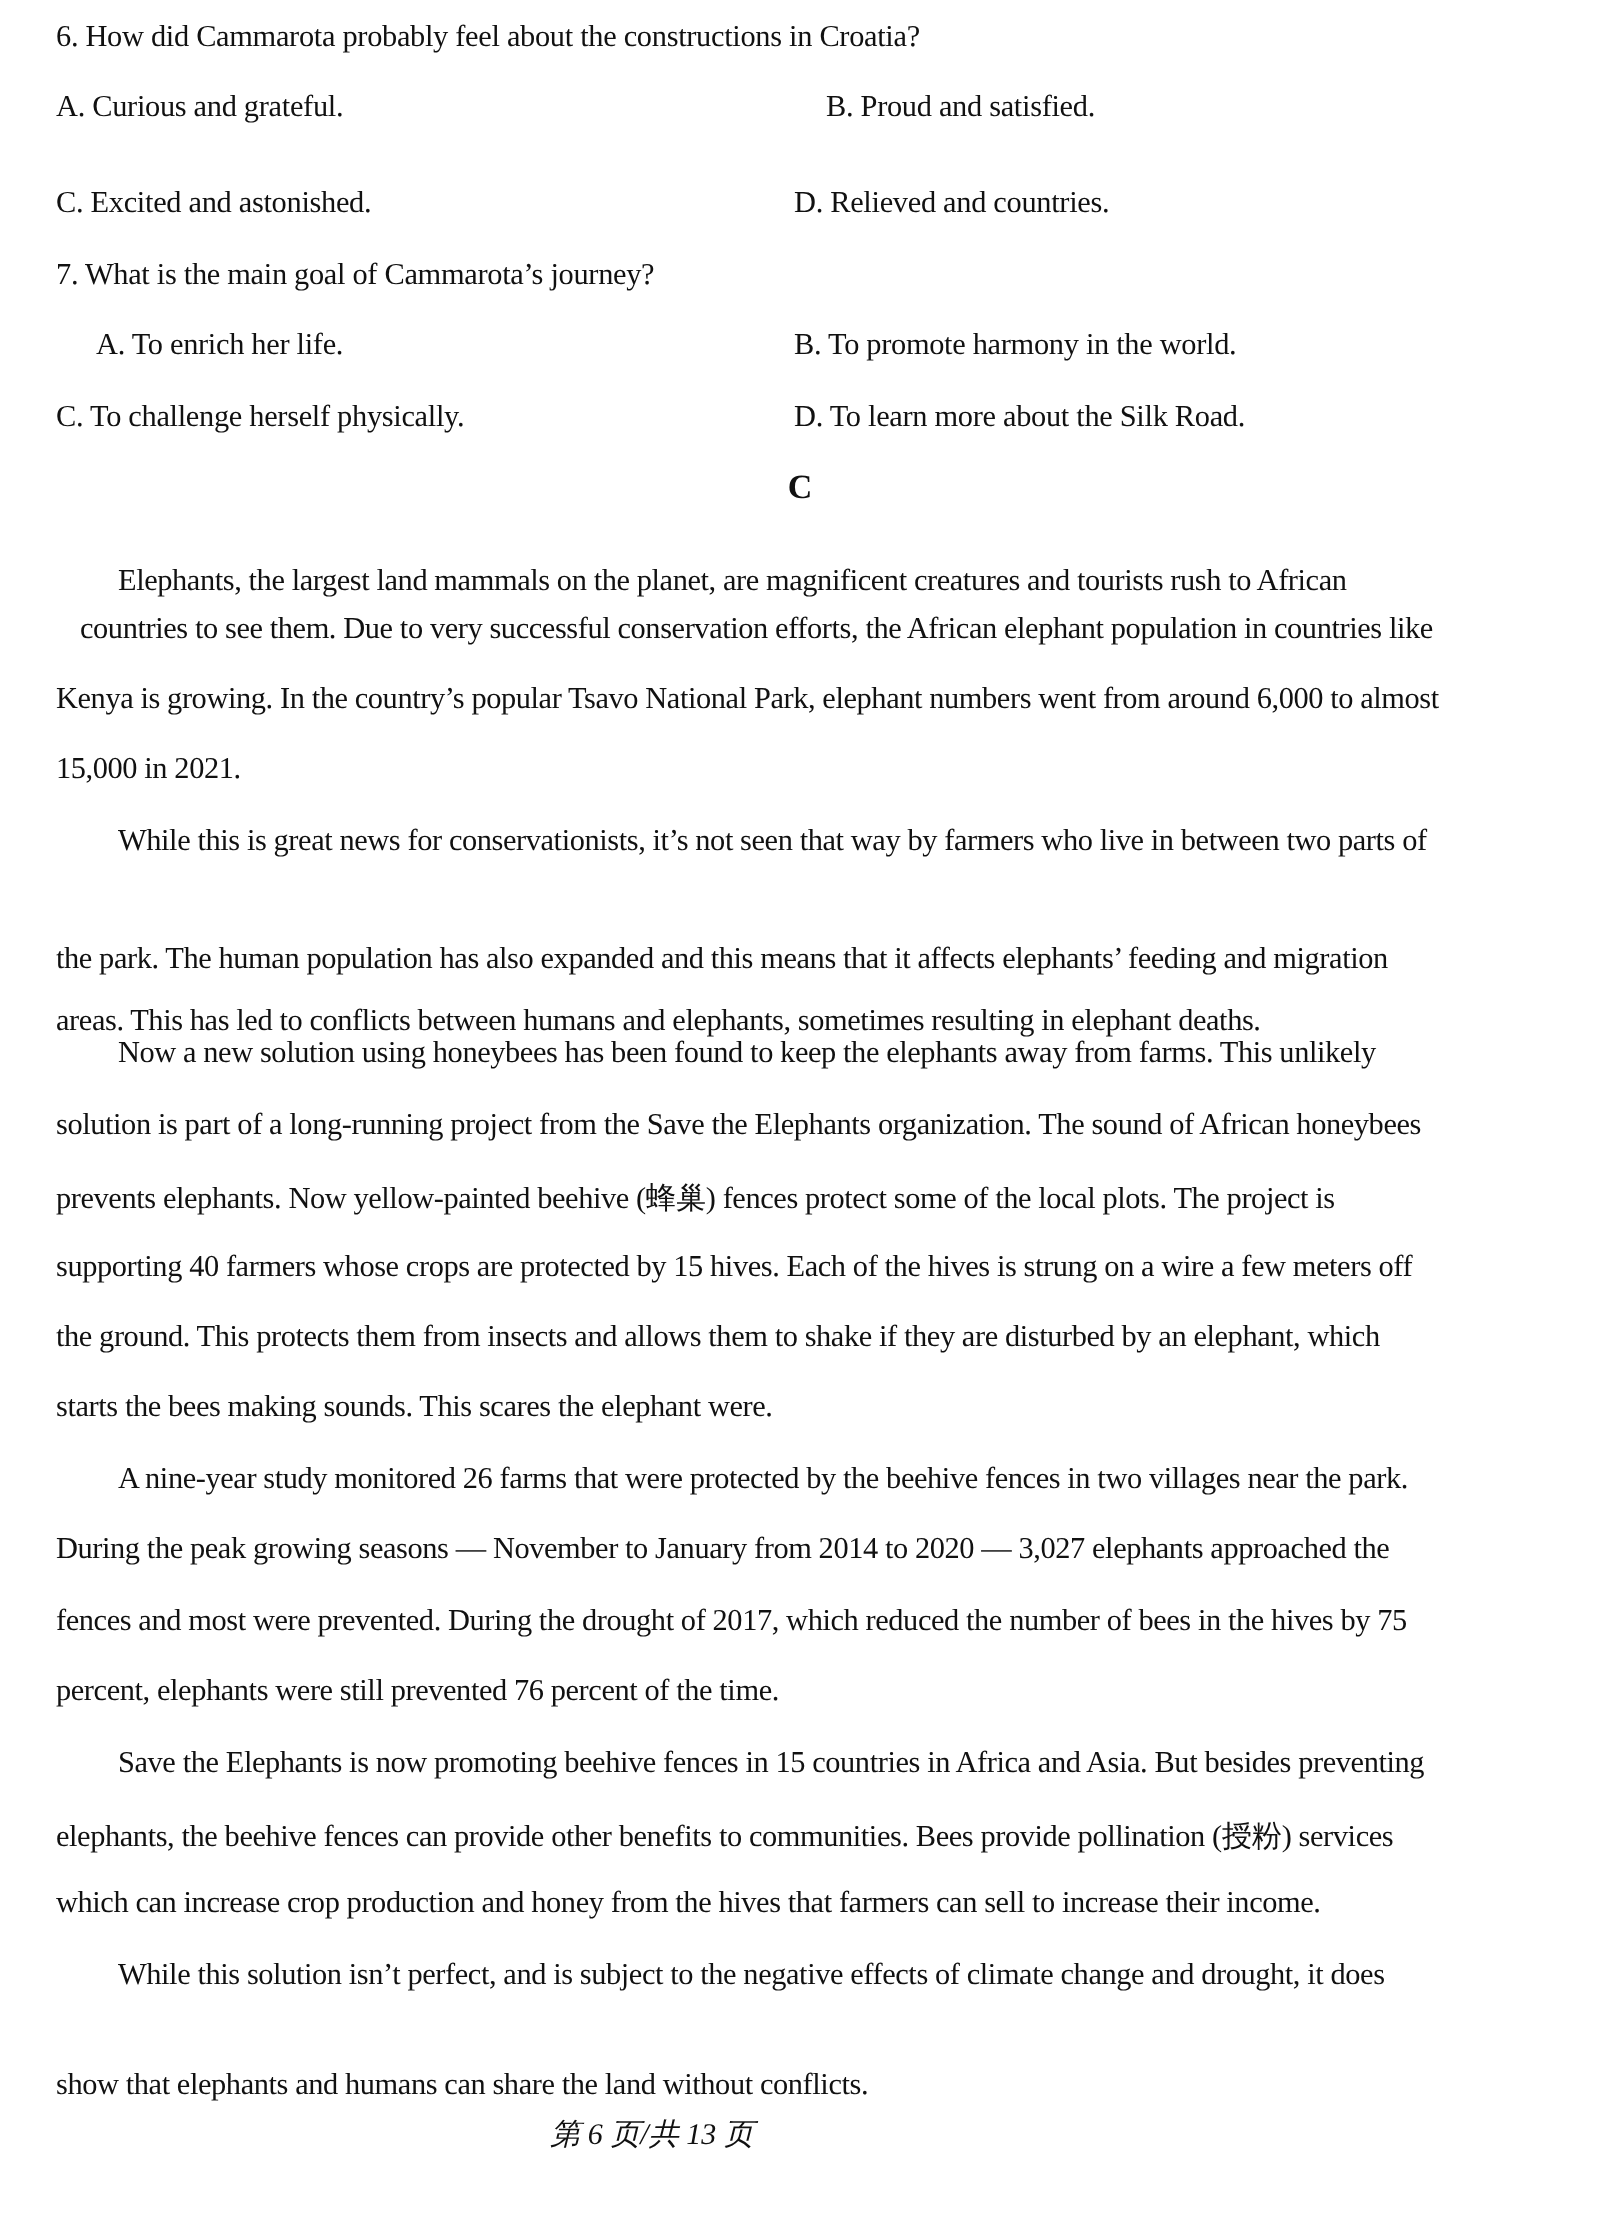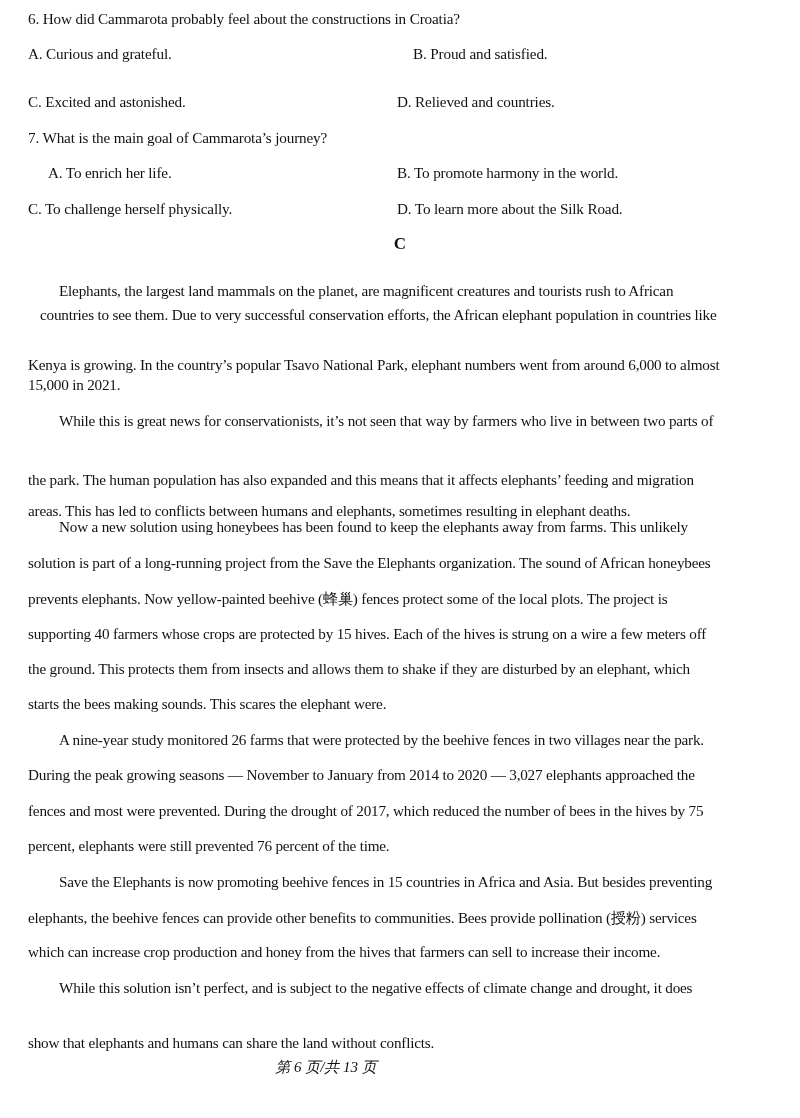--- a/index.html
+++ b/index.html
@@ -27,21 +27,21 @@
 <div class="line" style="top:129px;">7. What is the main goal of Cammarota’s journey?</div>
 <div class="line" style="top:164px;margin-left:20px;">A. To enrich her life.</div>
 <div class="line col2" style="top:164px;">B. To promote harmony in the world.</div>
 <div class="line" style="top:200px;">C. To challenge herself physically.</div>
 <div class="line col2" style="top:200px;">D. To learn more about the Silk Road.</div>
 
 <div class="heading-c">C</div>
 
 <div class="para-line indent" style="top:282px;">Elephants, the largest land mammals on the planet, are magnificent creatures and tourists rush to African</div>
 <div class="para-line" style="top:306px;margin-left:12px;">countries to see them. Due to very successful conservation efforts, the African elephant population in countries like</div>
-<div class="para-line" style="top:341px;margin-top:15px;">Kenya is growing. In the country’s popular Tsavo National Park, elephant numbers went from around 6,000 to almost</div>
+<div class="para-line" style="top:341px;">Kenya is growing. In the country’s popular Tsavo National Park, elephant numbers went from around 6,000 to almost</div>
 <div class="para-line" style="top:376px;">15,000 in 2021.</div>
 
 <div class="para-line indent" style="top:412px;">While this is great news for conservationists, it’s not seen that way by farmers who live in between two parts of</div>
 <div class="para-line" style="top:447px;margin-top:24px;">the park. The human population has also expanded and this means that it affects elephants’ feeding and migration</div>
 <div class="para-line" style="top:502px;">areas. This has led to conflicts between humans and elephants, sometimes resulting in elephant deaths.</div>
 
 <div class="para-line indent" style="top:518px;">Now a new solution using honeybees has been found to keep the elephants away from farms. This unlikely</div>
 <div class="para-line" style="top:554px;">solution is part of a long-running project from the Save the Elephants organization. The sound of African honeybees</div>
 <div class="para-line" style="top:589px;">prevents elephants. Now yellow-painted beehive (蜂巢) fences protect some of the local plots. The project is</div>
 <div class="para-line" style="top:625px;">supporting 40 farmers whose crops are protected by 15 hives. Each of the hives is strung on a wire a few meters off</div>

